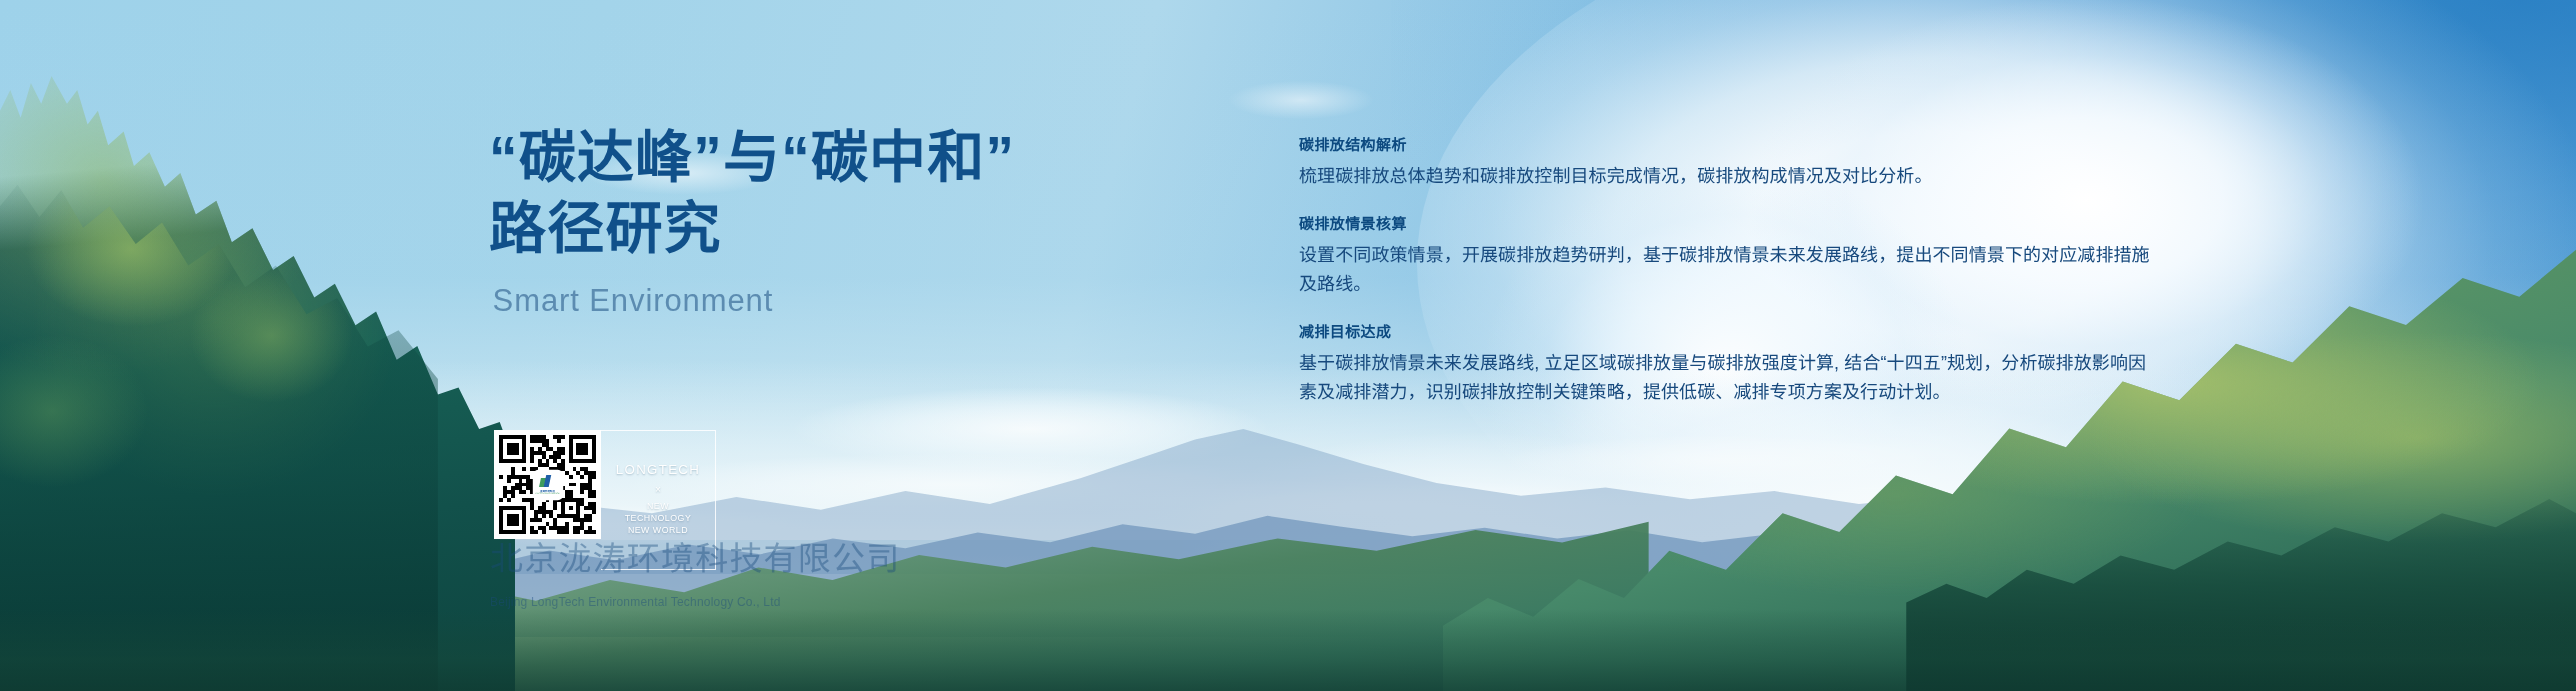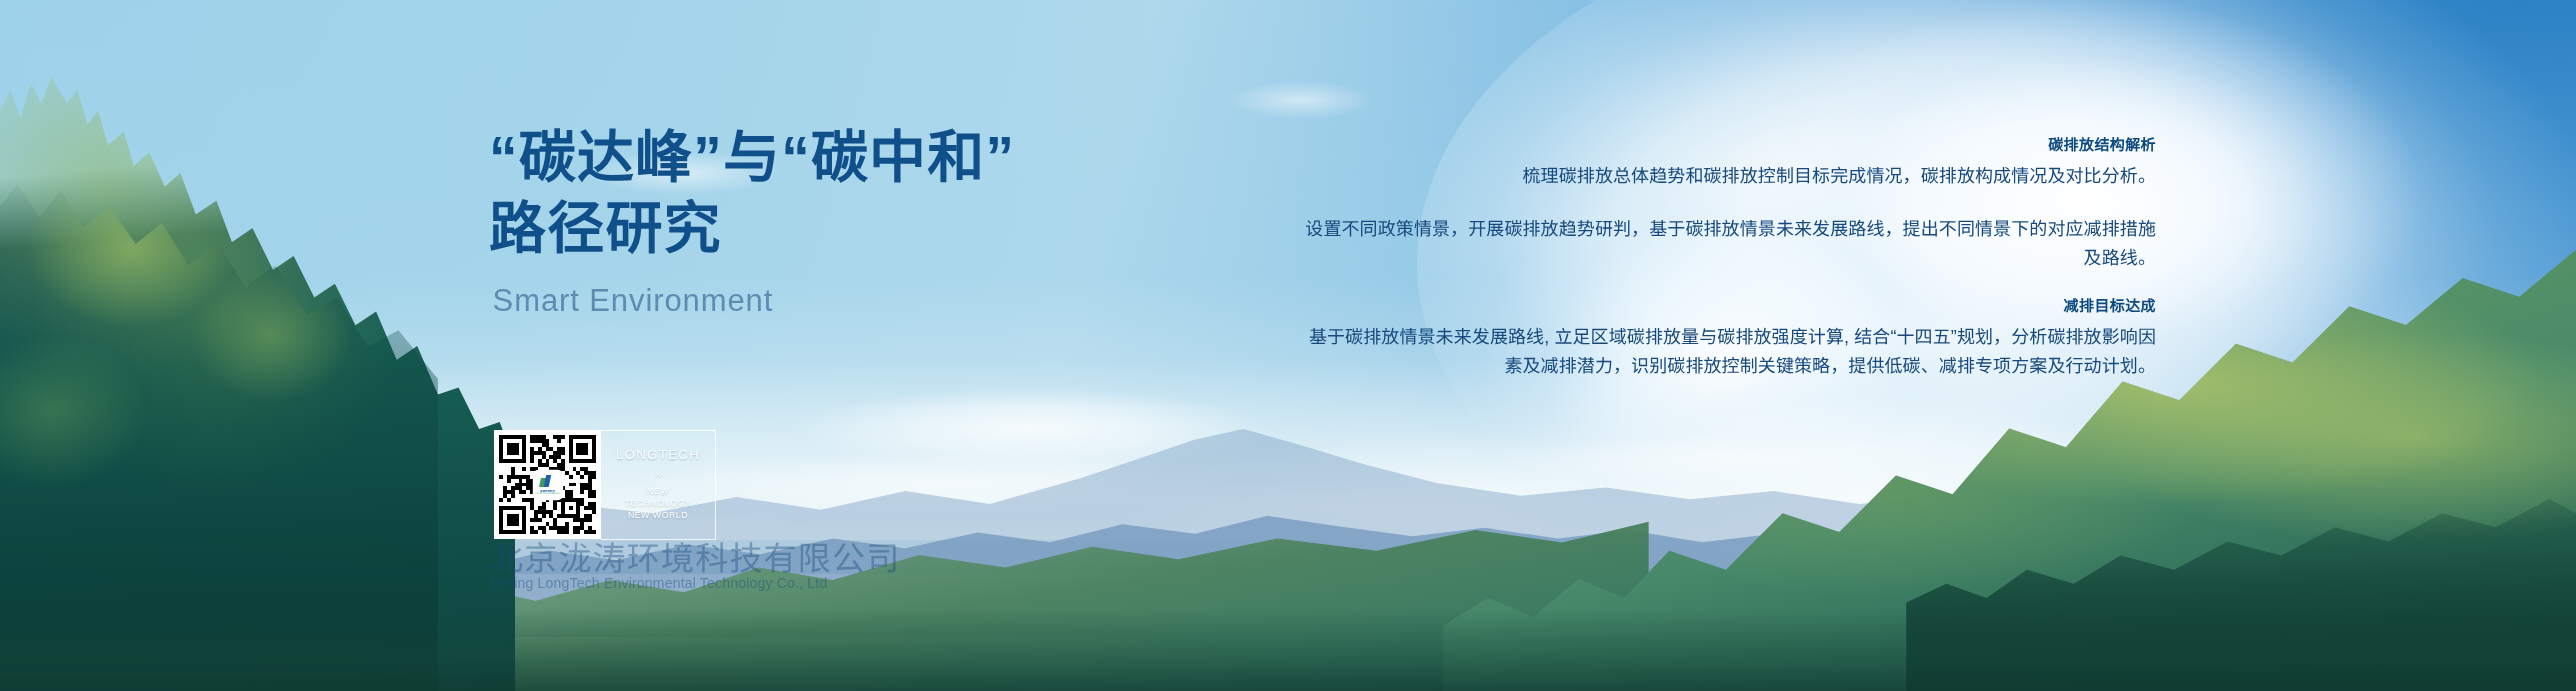--- a/index.html
+++ b/index.html
@@ -255,21 +255,21 @@
     transform:skewX(-12deg);
   }
   .qr-logo-mark .lm-b{
     position:absolute;left:5.4px;top:0;width:5.4px;height:11.5px;background:#1f5fa8;
     transform:skewX(-12deg);
   }
   .qr-logo-cn{font-size:2.4px;color:#1f5fa8;letter-spacing:0.1px;margin-top:1.2px;font-weight:700;}
   .qr-logo-en{font-size:1.6px;color:#3e9c5d;letter-spacing:0.1px;}
 
   .long-panel{
-    width:115px;height:110px;
+    width:115px;height:140px;
     border:1.2px solid rgba(255,255,255,0.85);
     border-left:none;
     display:flex;flex-direction:column;
     align-items:center;justify-content:center;
     text-align:center;
     color:#ffffff;
     font-family:"Liberation Sans","DejaVu Sans",sans-serif;
     text-shadow:0 0.6px 1.8px rgba(40,80,110,0.30);
   }
   .long-title{font-size:13.3px;letter-spacing:1.3px;font-weight:400;line-height:1;}
@@ -277,25 +277,25 @@
   .long-sub{font-size:8.8px;line-height:1.33;letter-spacing:0.5px;font-weight:400;}
 
   
   .watermark{
     position:absolute;left:490px;top:542px;
     font-family:"Liberation Sans","DejaVu Sans",sans-serif;
     color:rgba(26,74,124,0.40);
     pointer-events:none;
   }
   .wm-cn{font-size:33px;font-weight:400;letter-spacing:1.2px;line-height:1;white-space:nowrap;text-align:right;}
-  .wm-en{font-size:14px;font-weight:400;letter-spacing:0.2px;margin-top:0;white-space:nowrap;
+  .wm-en{font-size:12px;font-weight:400;letter-spacing:0.2px;margin-top:20px;white-space:nowrap;
     color:rgba(26,74,124,0.42);}
 
   
-  .right-col{position:absolute;left:1299px;top:136px;width:857px;text-align:right;}
+  .right-col{position:absolute;left:1299px;top:136px;width:857px;}
 
   .sec{margin-bottom:24px;}
   .sec:last-child{margin-bottom:16px;}
 
   .sec-head{
     font-family:"Liberation Sans","DejaVu Sans",sans-serif;
     color:#0d4a80;
     font-weight:700;
     font-size:15px;
     letter-spacing:0.4px;
@@ -1026,20 +1026,21 @@
   </div>
 
   <div class="right-col">
 
     <div class="sec">
       <h2 class="sec-head">碳排放结构解析</h2>
       <p class="sec-body">梳理碳排放总体趋势和碳排放控制目标完成情况，碳排放构成情况及对比分析。</p>
     </div>
 
     <div class="sec">
+      <h2 class="sec-head">碳排放情景核算</h2>
       <p class="sec-body">设置不同政策情景，开展碳排放趋势研判，基于碳排放情景未来发展路线，提出不同情景下的对应减排措施及路线。</p>
     </div>
 
     <div class="sec">
       <h2 class="sec-head">减排目标达成</h2>
       <p class="sec-body">基于碳排放情景未来发展路线, 立足区域碳排放量与碳排放强度计算, 结合“十四五”规划，分析碳排放影响因素及减排潜力，识别碳排放控制关键策略，提供低碳、减排专项方案及行动计划。</p>
     </div>
 
   </div>
 

